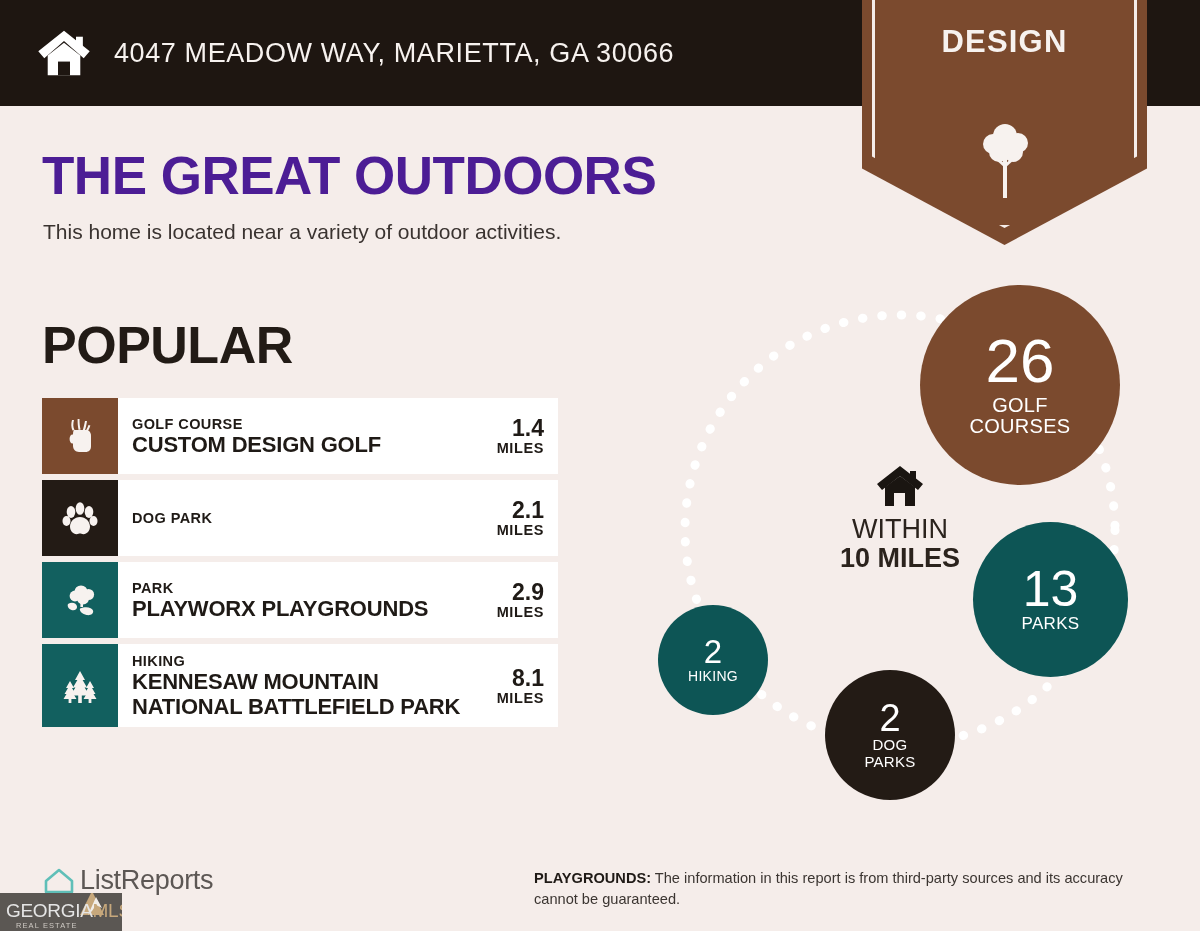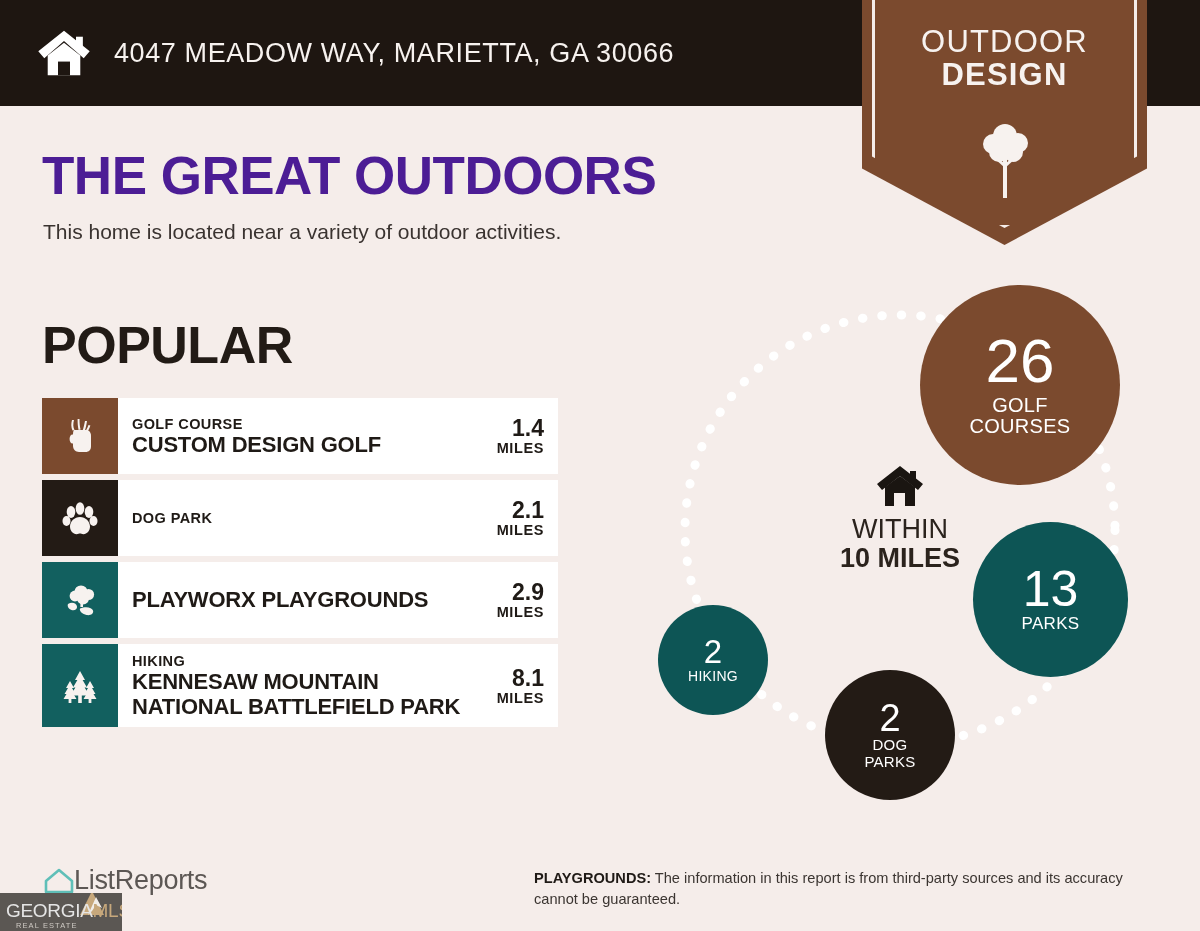--- a/index.html
+++ b/index.html
@@ -172,21 +172,21 @@
     position: absolute; left: 200px; top: 185px;
     width: 160px; text-align: center;
   }
   .center-house { width: 48px; height: 42px; margin: 0 auto 8px; display:block; }
   .center-l1 { font-size: 27px; font-weight: 400; color: #2B231D; line-height: 1.05; }
   .center-l2 { font-size: 27px; font-weight: 700; color: #2B231D; line-height: 1.15; }
 
   
   .lr-logo {
     position: absolute; left: 44px; top: 865px;
-    display: flex; align-items: center; 
+    display: flex; align-items: center; gap: 6px;
   }
   .lr-mark { width: 30px; height: 28px; display:block; }
   .lr-word { font-size: 27px; color: #5C5754; font-weight: 400; letter-spacing: -0.3px; }
 
   .disclaimer {
     position: absolute; left: 534px; top: 868px;
     width: 625px;
     font-size: 14.6px; line-height: 1.42;
     color: #3B3531;
   }
@@ -224,21 +224,20 @@
       <rect x="46" y="9" width="8" height="14" fill="#FFFFFF"></rect>
       <path d="M13 31 L32 16 L51 31 L51 54 L13 54 Z" fill="#FFFFFF"></path>
       <rect x="25" y="38" width="14" height="16" fill="#1E1611"></rect>
     </svg>
     <div class="header-address">4047 MEADOW WAY, MARIETTA, GA 30066</div>
   </div>
 
   <div class="badge"></div>
   <div class="badge-inner-line"></div>
   <div class="badge-text">
-    <div class="badge-line1">OUTDOOR</div>
     <div class="badge-line2">DESIGN</div>
   </div>
   <svg class="badge-tree" viewBox="0 0 60 82">
     <g fill="#F7F2EF">
       <circle cx="18" cy="26" r="10"></circle>
       <circle cx="30" cy="18" r="12"></circle>
       <circle cx="43" cy="25" r="10"></circle>
       <circle cx="24" cy="34" r="10"></circle>
       <circle cx="38" cy="34" r="10"></circle>
       <circle cx="30" cy="28" r="13"></circle>
@@ -313,20 +312,21 @@
             <circle cx="15" cy="16" r="5.4"></circle>
             <circle cx="23" cy="18.5" r="6"></circle>
             <rect x="20.4" y="16" width="2.6" height="11"></rect>
             <path d="M8 24 C12.5 21.5 16.5 23.5 17 26.5 C17.4 29.2 14.5 31 11.5 30 C8.5 29 7 26 8 24 Z"></path>
             <path d="M20 28.5 C26 26 32 27.5 33 30.5 C34 33.6 30.5 35.8 26.5 35 C22.5 34.2 19 31 20 28.5 Z"></path>
           </g>
         </svg>
       </div>
       <div class="row-body">
         <div class="row-text">
+          <div class="row-cat">PARK</div>
           <div class="row-name">PLAYWORX PLAYGROUNDS</div>
         </div>
         <div class="row-dist">
           <div class="row-dist-val">2.9</div>
           <div class="row-dist-unit">MILES</div>
         </div>
       </div>
     </div>
 
     <div class="row">

